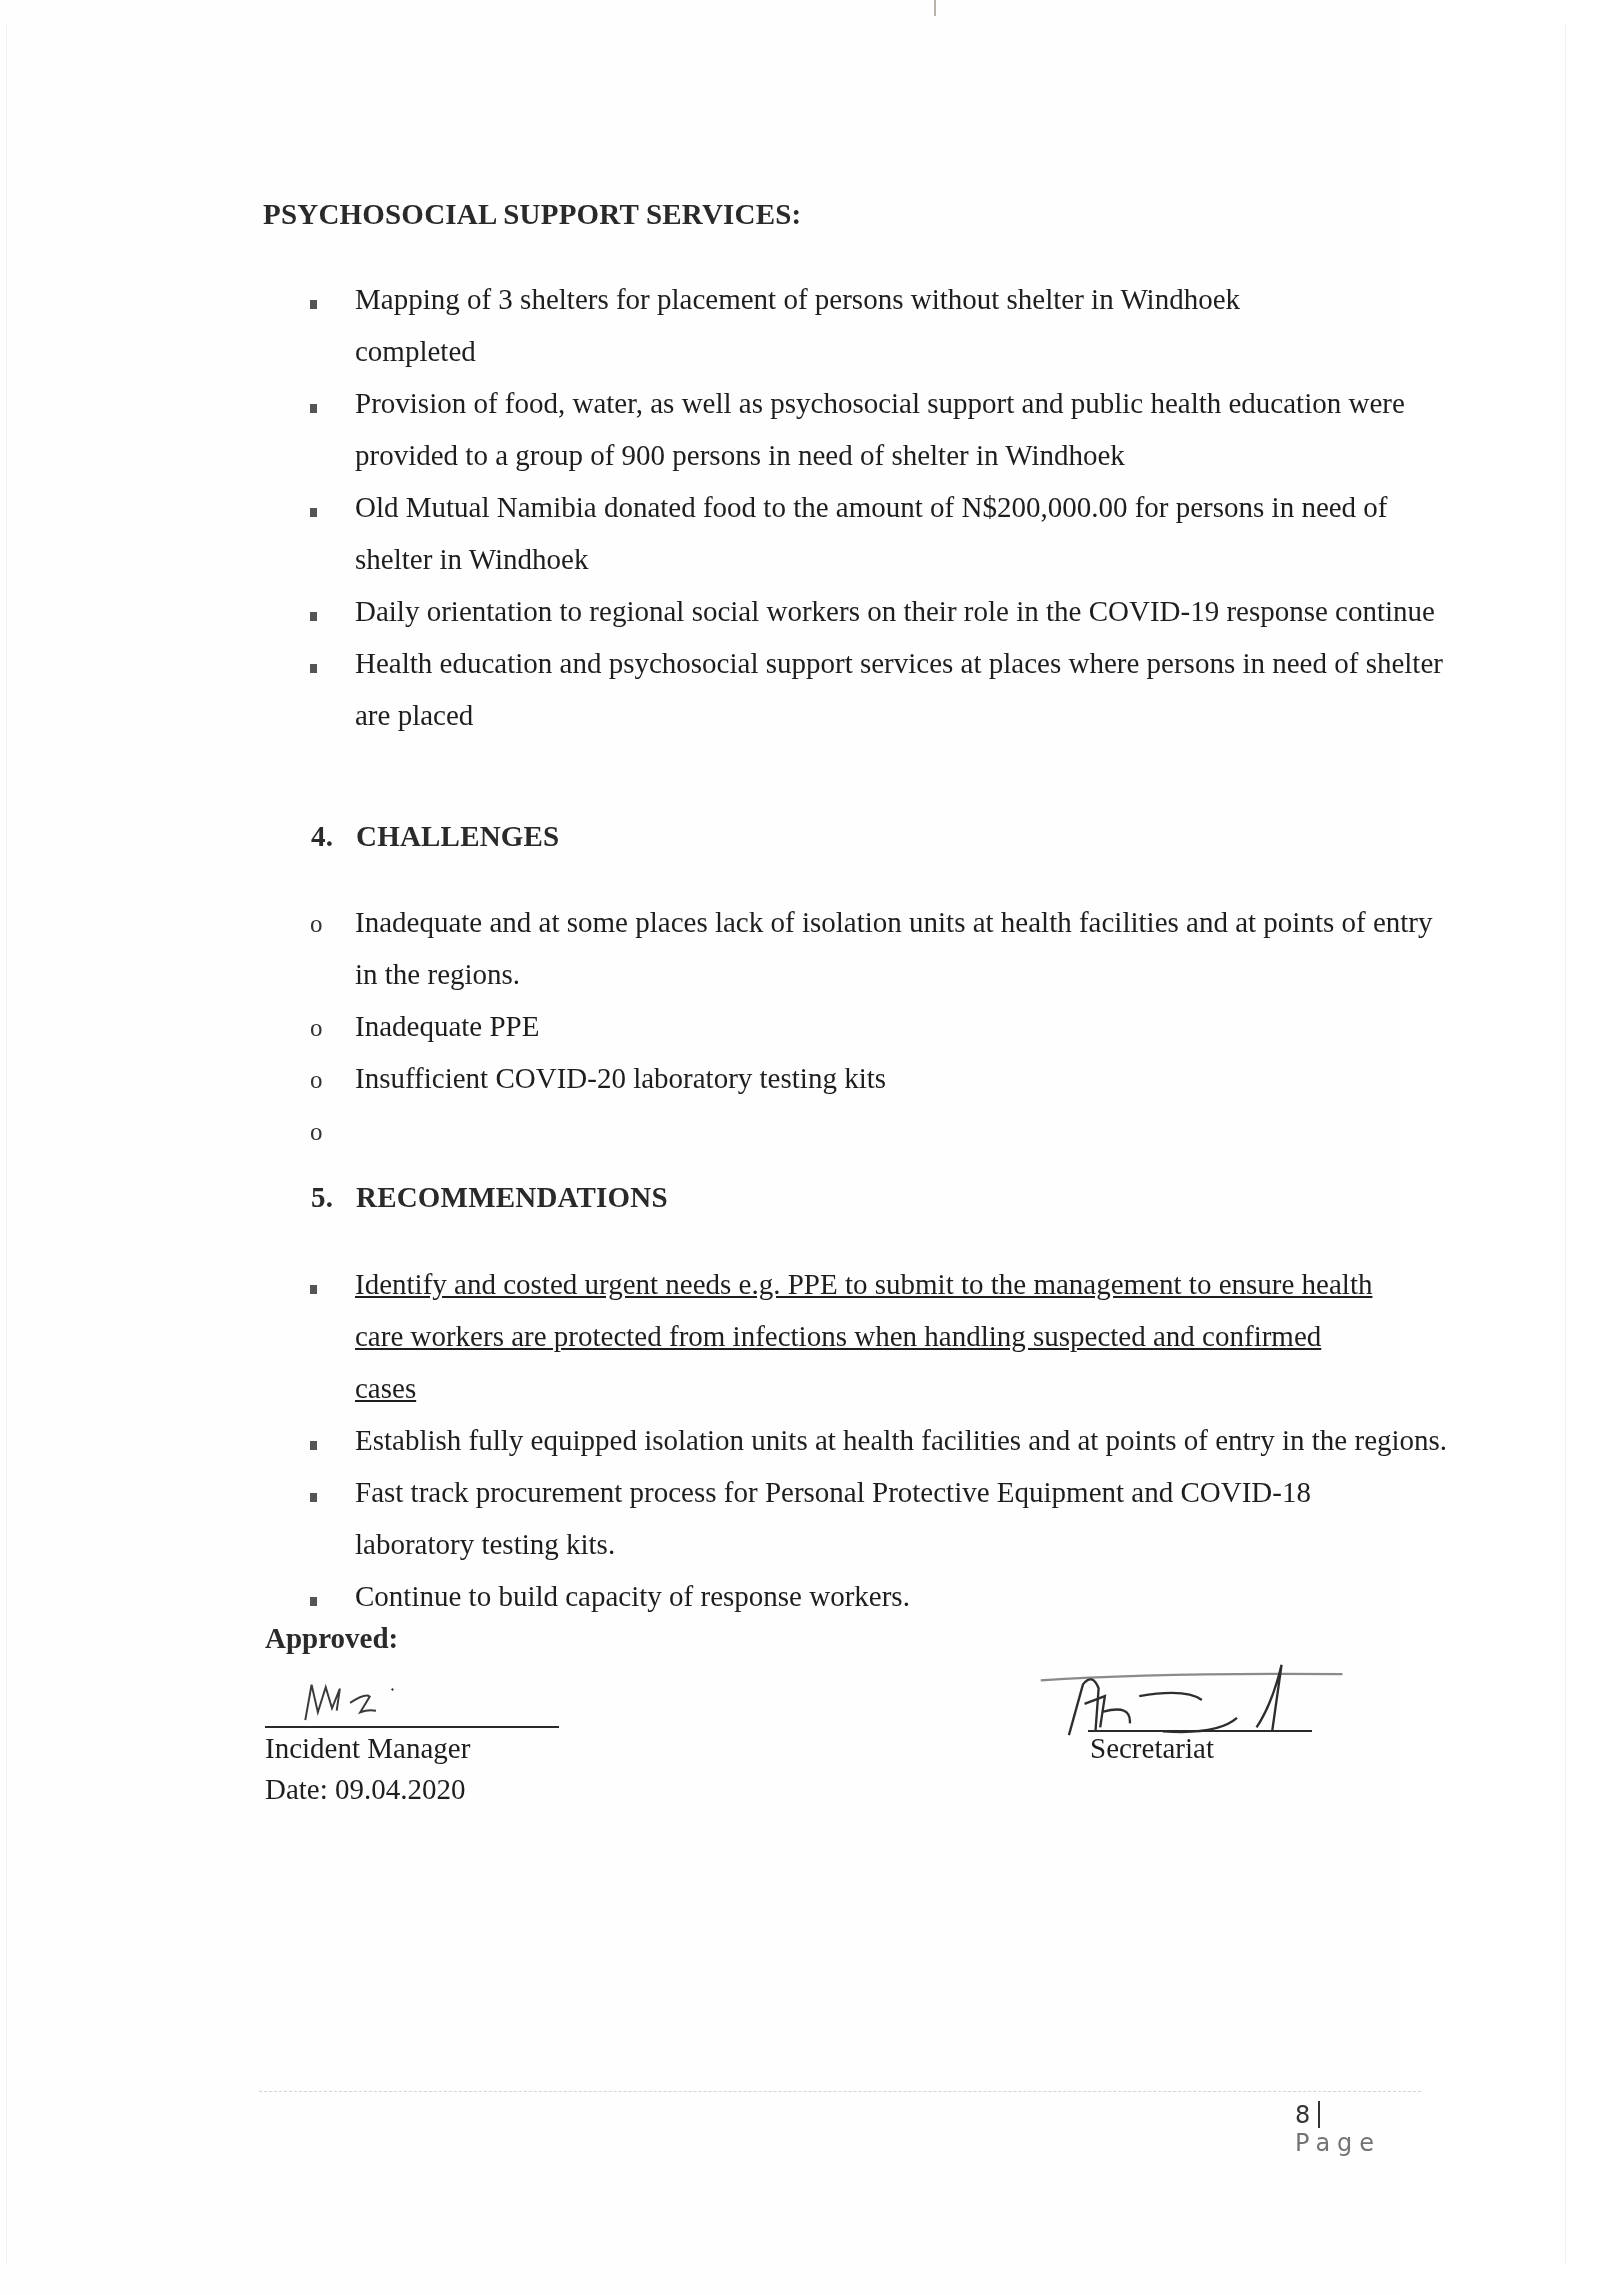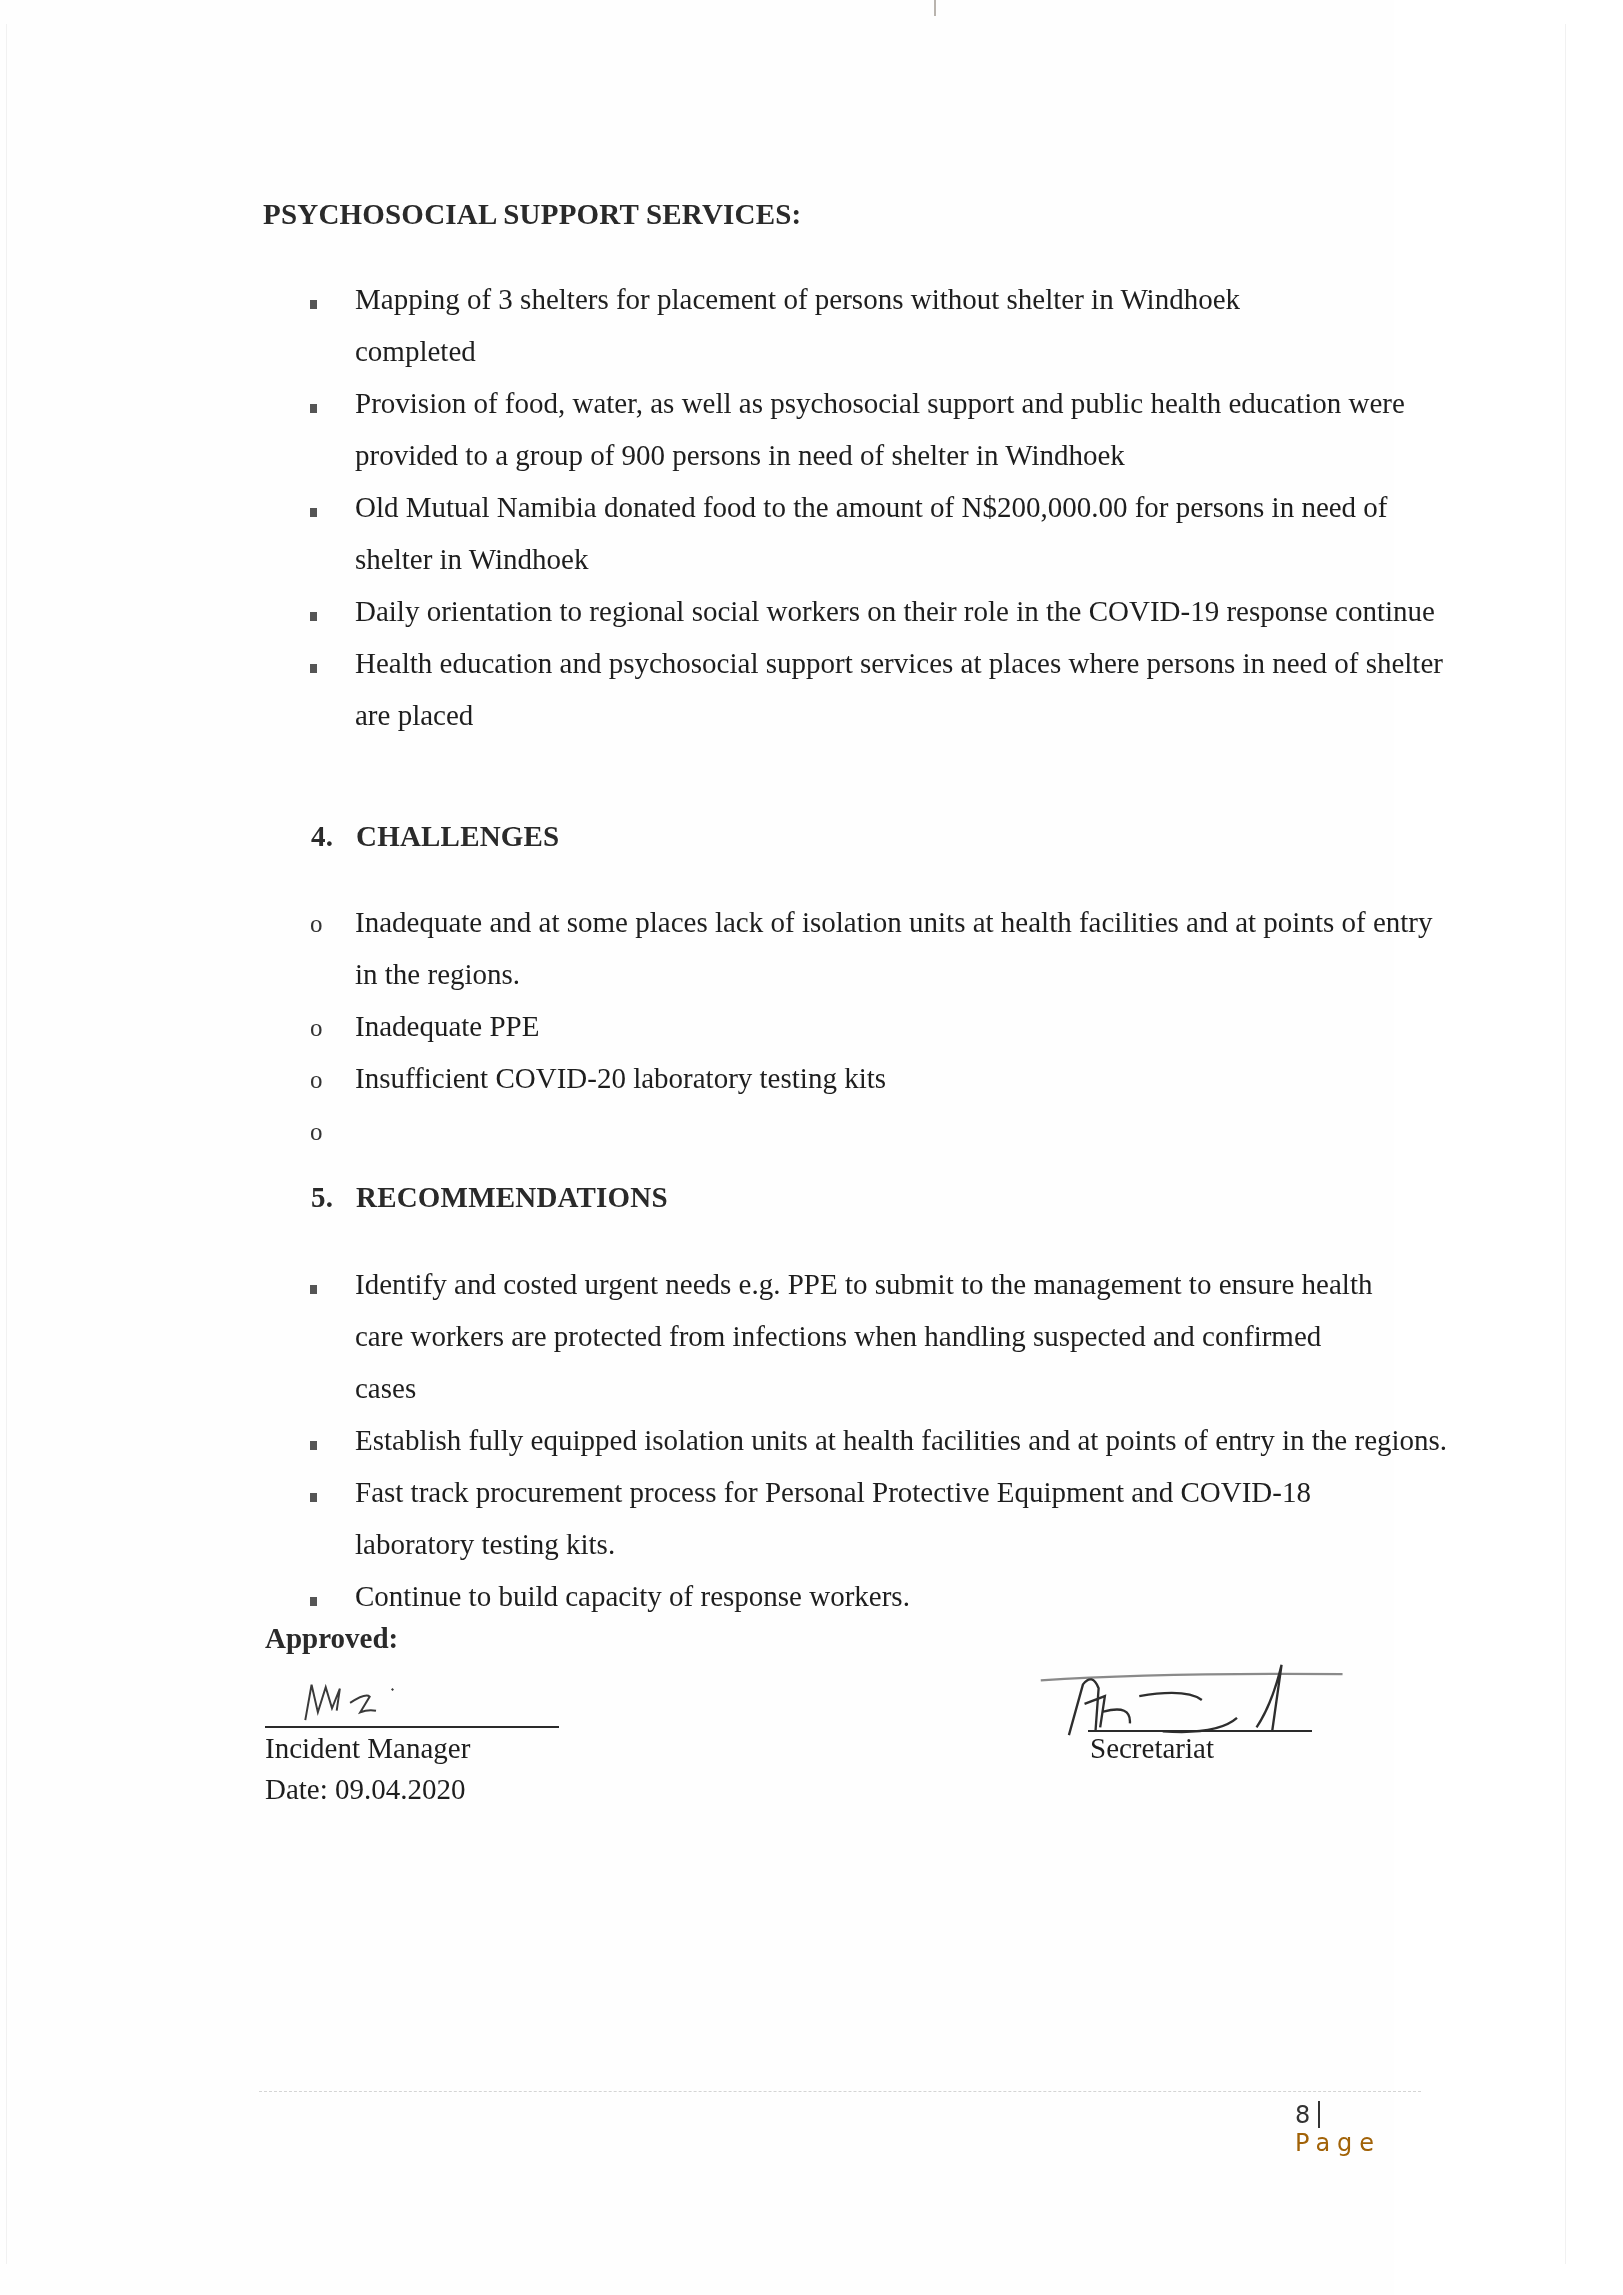--- a/index.html
+++ b/index.html
@@ -19,21 +19,21 @@
   .circ { display: inline-block; font-size: 25px; color: #333; }
 
   .sig-block { position: absolute; font-size: 29px; }
   .sig-line { position: absolute; height: 2.4px; background: #2a2a2a; }
   .sig-svg { position: absolute; }
   .footer-line { position: absolute; left: 259px; top: 2091px; width: 1162px; height: 0.8px;
                  border-top: 0.8px dashed #d5d5d5; }
   .page-num { position: absolute; left: 1295px; top: 2101px; font-family: "DejaVu Sans", sans-serif;
               font-size: 24px; color: #333; }
   .page-num .bar { display: inline-block; width: 1.6px; height: 27px; background: #333; vertical-align: -4.7px; margin: 0 9.4px 0 7.9px; }
-  .page-num .pg { color: #a16207; letter-spacing: 7px; }
+  .page-num .pg { color: #737373; letter-spacing: 7px; }
 </style>
 </head>
 <body>
 
 <div class="page">
   <div class="scan-mark"></div>
   <div class="scan-edge" style="left:6.3px"></div>
   <div class="scan-edge" style="left:1565px"></div>
 
   <h2 style="left:263px; top:198px;">PSYCHOSOCIAL SUPPORT SERVICES:</h2>
@@ -52,21 +52,21 @@
   <ul class="list" style="left:355px; top:896px; width:1099px;">
     <li><span class="bullet"><span class="circ">o</span></span><span>Inadequate and at some places lack of isolation units at health facilities and at points of entry in the regions.</span></li>
     <li><span class="bullet"><span class="circ">o</span></span><span>Inadequate PPE</span></li>
     <li><span class="bullet"><span class="circ">o</span></span><span>Insufficient COVID-20 laboratory testing kits</span></li>
     <li><span class="bullet"><span class="circ">o</span></span></li>
   </ul>
 
   <h2 style="left:311px; top:1181px;"><span class="sec-num">5.</span><span>RECOMMENDATIONS</span></h2>
 
   <ul class="list" style="left:355px; top:1258px; width:1099px;">
-    <li style="width:1021px;"><span class="bullet"><span class="sq"></span></span><span>Identify and costed urgent needs e.g. PPE to submit to the management to ensure health care workers are protected from infections when handling suspected and confirmed cases</span></li>
+    <li style="width:1021px;text-decoration:underline;"><span class="bullet"><span class="sq"></span></span><span>Identify and costed urgent needs e.g. PPE to submit to the management to ensure health care workers are protected from infections when handling suspected and confirmed cases</span></li>
     <li><span class="bullet"><span class="sq"></span></span><span>Establish fully equipped isolation units at health facilities and at points of entry in the regions.</span></li>
     <li style="width:1052px;"><span class="bullet"><span class="sq"></span></span><span>Fast track procurement process for Personal Protective Equipment and COVID-18 laboratory testing kits.</span></li>
     <li><span class="bullet"><span class="sq"></span></span><span>Continue to build capacity of response workers.</span></li>
   </ul>
 
   <div style="position:absolute; left:265px; top:1622px; font-size:29px; font-weight:bold; color:#2a2a2a;">Approved:</div>
 
   <svg class="sig-svg" style="left:291px; top:1673px;" width="126" height="55" viewBox="0 0 160 70">
     <path d="M18 60 L26 15 L34 50 L44 18 L52 45 L62 20 L58 48 M75 38 Q95 25 100 30 L88 50 Q98 46 108 48 M128 20 L130 22" stroke="#3a3a3a" stroke-width="2.5" fill="none"></path>
   </svg>

